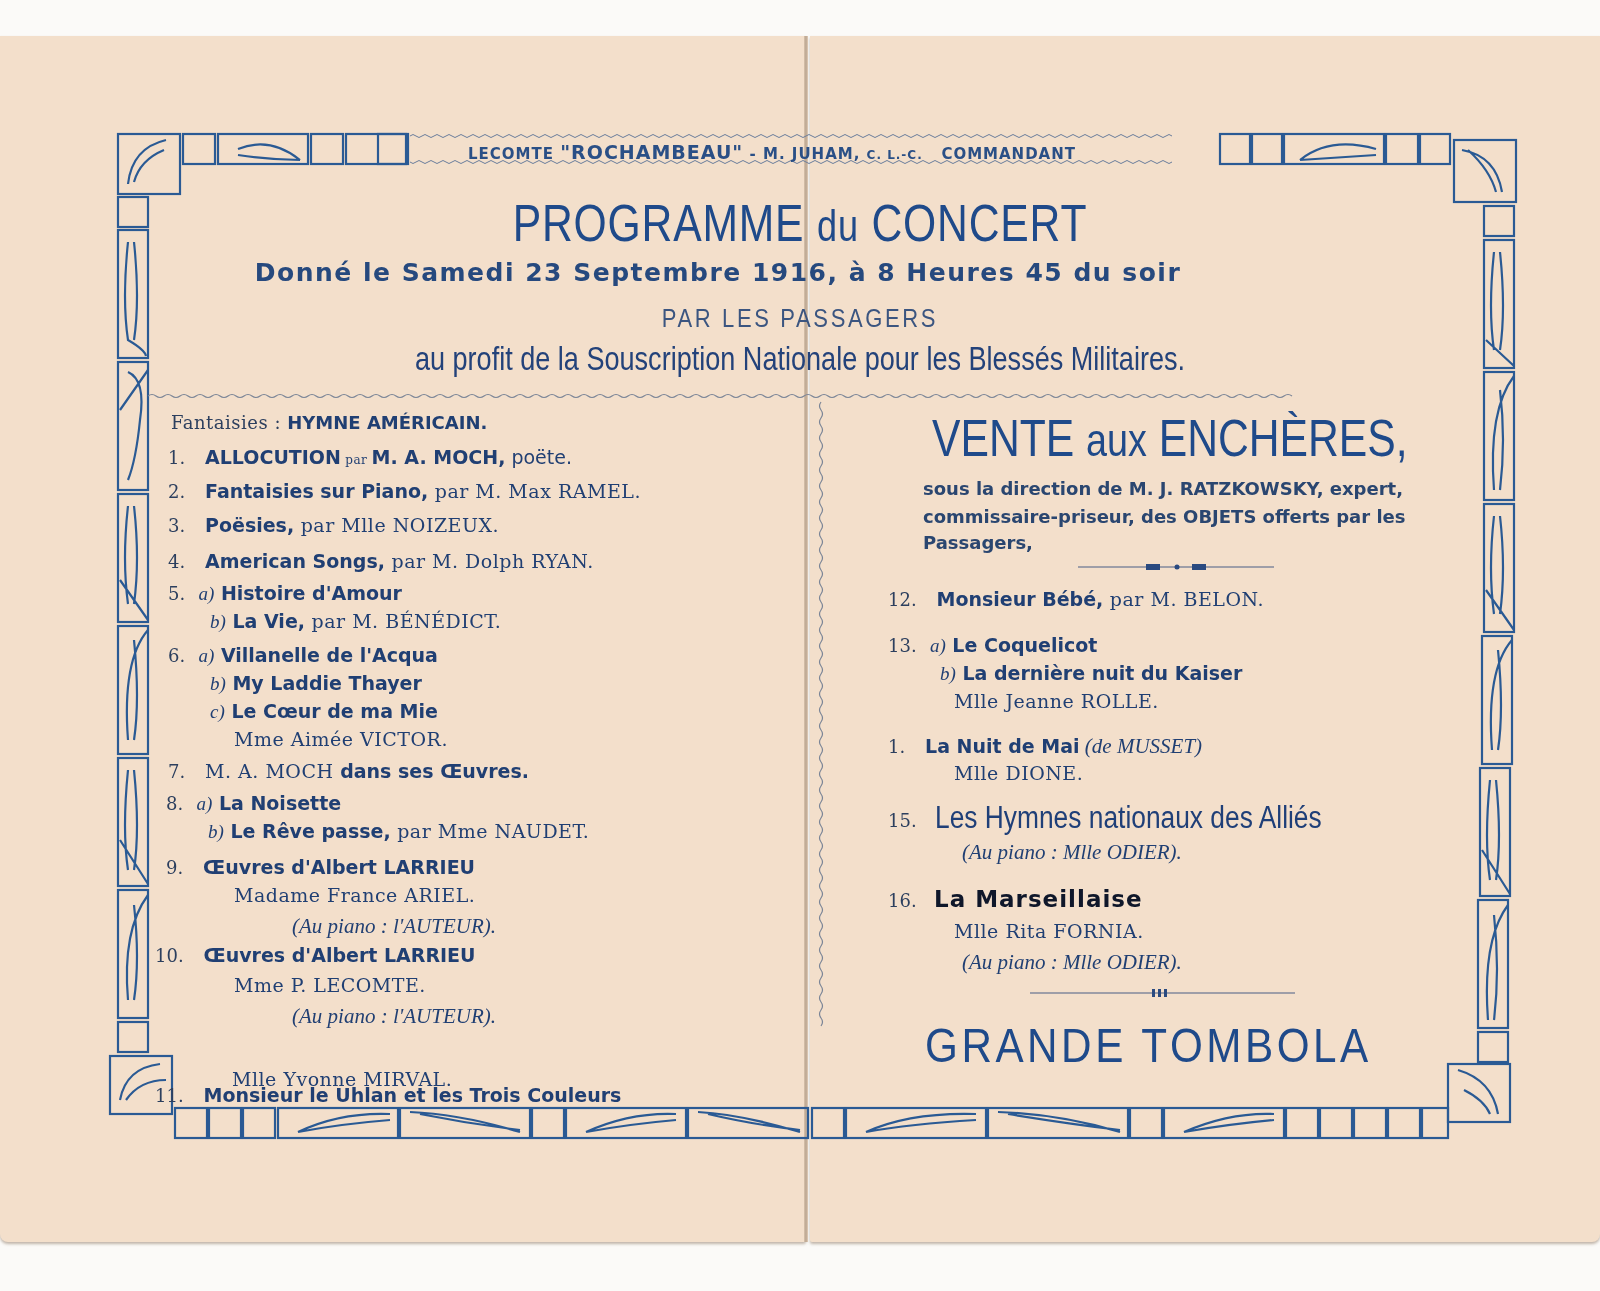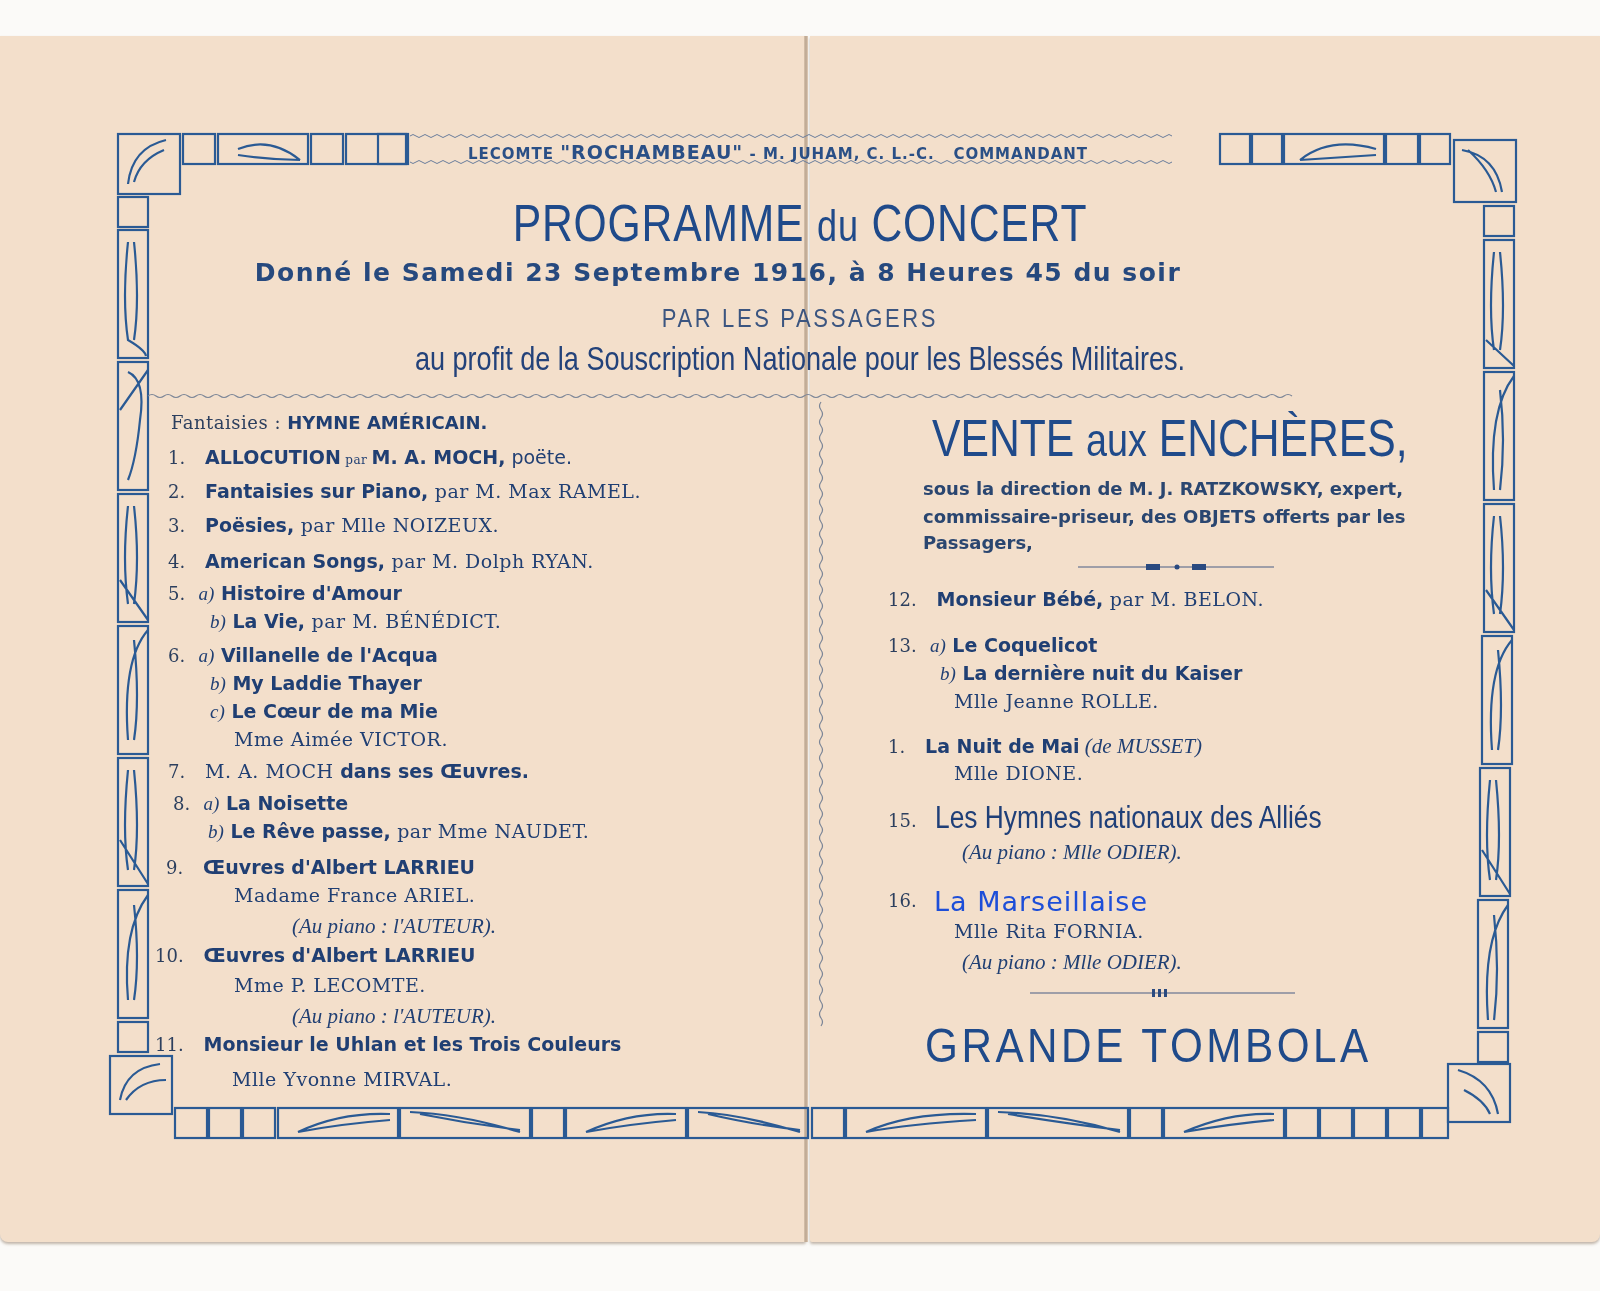--- a/index.html
+++ b/index.html
@@ -15,21 +15,21 @@
     .sheet.right { left:810px; width:790px; border-radius:0 0 8px 2px; }
     .fold { position:absolute; left:804px; top:36px; width:4px; height:1206px;
       background:linear-gradient(90deg,#d8c3ad,#b9a48f,#e2cdb8); }
 
     svg.border { position:absolute; left:0; top:0; }
 
     .abs { position:absolute; white-space:nowrap; }
     .hdr-line { left:468px; top:141px; font-size:15px; letter-spacing:1px;
       font-weight:bold; color:#2a4f86; }
     .hdr-line .ship { font-size:19px; }
-    .hdr-line .small { font-size:15px; }
+    .hdr-line .small { font-size:12px; }
 
     .title { left:0; width:1600px; text-align:center; top:193px;
       font-family:"Liberation Sans Narrow","Liberation Sans", sans-serif;
       font-size:52px; color:#1f4a8a; letter-spacing:1px; transform:scaleX(0.82); }
     .title .du { font-size:44px; }
     .subtitle { left:0; width:1436px; text-align:center; top:258px;
       font-size:25px; font-weight:bold; color:#26497e; letter-spacing:1.5px; }
     .par { left:0; width:1600px; text-align:center; top:304px;
       font-family:"Liberation Sans", sans-serif; font-size:25px; color:#3b5580;
       letter-spacing:3px; transform:scaleX(0.88); }
@@ -43,21 +43,21 @@
     .it { font-family:"Liberation Serif", serif; font-style:italic; font-weight:normal; }
     .sub { font-family:"Liberation Serif", serif; font-style:italic; font-weight:normal; font-size:19px; }
 
     .vente { left:932px; top:408px; font-family:"Liberation Sans Narrow","Liberation Sans", sans-serif;
       font-size:52px; color:#1f4a8a; transform-origin:left top; transform:scaleX(0.82); }
     .vente .aux { font-size:46px; }
     .dir { left:923px; font-size:18px; font-weight:bold; color:#2a4670; }
 
     .hymnes { left:935px; top:800px; font-family:"Liberation Sans Narrow","Liberation Sans", sans-serif;
       font-size:31px; color:#1f3f78; transform-origin:left top; transform:scaleX(0.85); }
-    .marseille { font-size:27px; font-weight:normal; color:#1d4ed8; letter-spacing:1px; }
+    .marseille { font-size:23px; font-weight:bold; color:#0f172a; letter-spacing:1px; }
     .tombola { left:925px; top:1018px; font-family:"Liberation Sans", sans-serif;
       font-size:48px; color:#1f4a8a; letter-spacing:4px; transform-origin:left top; transform:scaleX(0.88); }
   </style>
 </head>
 <body>
 
 <div class="sheet left"></div>
 <div class="sheet right"></div>
 <div class="fold"></div>
 
@@ -229,21 +229,21 @@
   <span class="sub">c)</span>
   <span>Le Cœur de ma Mie</span>
 </div>
 <div class="abs item serif" style="left:234px;top:728px;">Mme Aimée VICTOR.</div>
 
 <div class="abs item" style="left:168px;top:760px;">
   <span class="num">7.</span>&nbsp;&nbsp;
   <span class="serif">M. A. MOCH</span><span> dans ses Œuvres.</span>
 </div>
 
-<div class="abs item" style="left:166px;top:792px;margin-left:7px;">
+<div class="abs item" style="left:166px;top:792px;">
   <span class="num">8.</span>&nbsp;
   <span class="sub">a)</span>
   <span>La Noisette</span>
 </div>
 <div class="abs item" style="left:208px;top:820px;">
   <span class="sub">b)</span>
   <span>Le Rêve passe,</span><span class="serif"> par Mme NAUDET.</span>
 </div>
 
 <div class="abs item" style="left:166px;top:856px;">
@@ -253,21 +253,21 @@
 <div class="abs item serif" style="left:234px;top:884px;">Madame France ARIEL.</div>
 <div class="abs item it" style="left:292px;top:914px;font-size:21px;">(Au piano : l'AUTEUR).</div>
 
 <div class="abs item" style="left:155px;top:944px;text-align:right;">
   <span class="num">10.</span>&nbsp;&nbsp;
   <span>Œuvres d'Albert LARRIEU</span>
 </div>
 <div class="abs item serif" style="left:234px;top:974px;">Mme P. LECOMTE.</div>
 <div class="abs item it" style="left:292px;top:1004px;font-size:21px;">(Au piano : l'AUTEUR).</div>
 
-<div class="abs item" style="left:155px;top:1033px;">
+<div class="abs item" style="left:155px;top:1084px;">
   <span class="num">11.</span>&nbsp;&nbsp;
   <span>Monsieur le Uhlan et les Trois Couleurs</span>
 </div>
 <div class="abs item serif" style="left:232px;top:1068px;">Mlle Yvonne MIRVAL.</div>
 
 <div class="abs vente">
   <span>VENTE</span>
   <span class="aux">aux</span>
   <span>ENCHÈRES,</span>
 </div>

